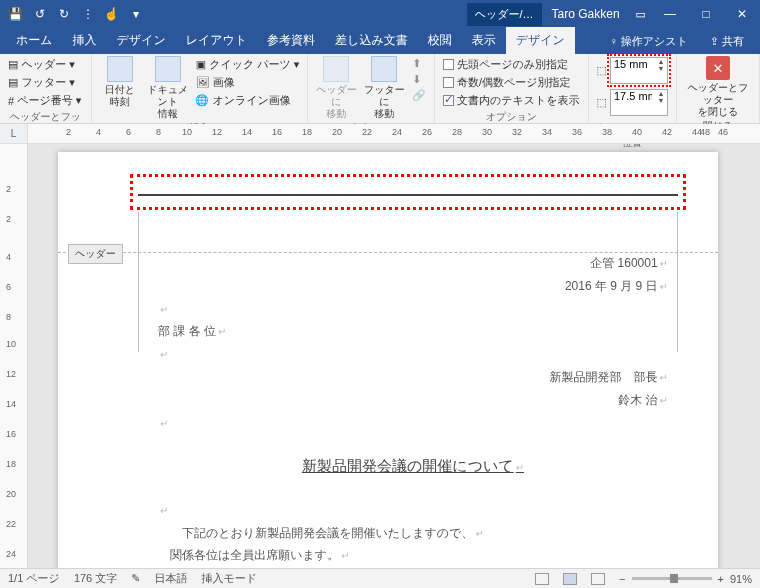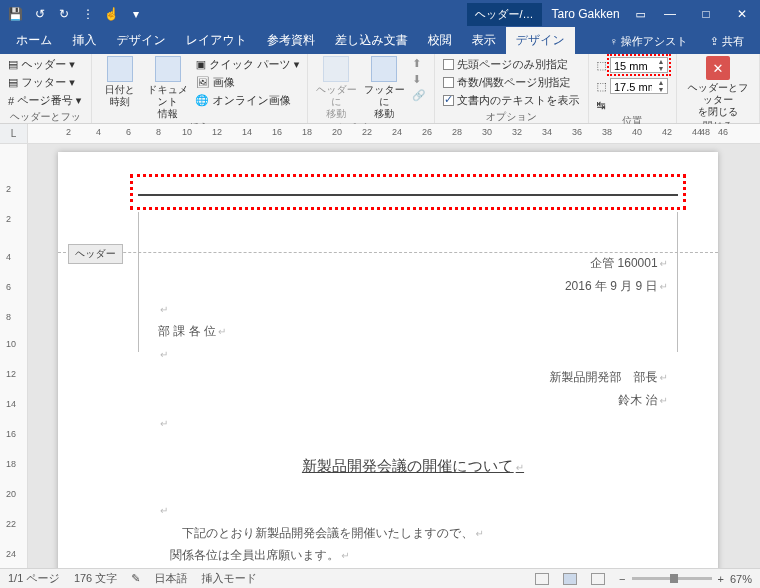--- a/index.html
+++ b/index.html
@@ -23,21 +23,21 @@
   .ribbon{height:70px;background:#f3f3f3;border-bottom:1px solid #d4d4d4;display:flex;}
   .group{border-right:1px solid #e1e1e1;padding:2px 6px 1px 6px;display:flex;flex-direction:column;justify-content:space-between;}
   .group-label{text-align:center;font-size:10px;color:#666;margin-top:1px;}
   .group-body{display:flex;align-items:flex-start;gap:4px;flex:1;}
   .stack{display:flex;flex-direction:column;gap:1px;font-size:11px;}
   .stack .item{display:flex;align-items:center;gap:3px;padding:1px 2px;white-space:nowrap;cursor:pointer;}
   .bigbtn{display:flex;flex-direction:column;align-items:center;justify-content:center;width:44px;font-size:10px;line-height:1.2;text-align:center;cursor:pointer;}
   .bigbtn .ico{width:26px;height:26px;background:#dbe6f4;border:1px solid #a7c0e0;margin-bottom:2px;}
   .chk{width:11px;height:11px;border:1px solid #888;display:inline-block;background:#fff;position:relative;}
   .chk.checked::after{content:"✓";position:absolute;top:-3px;left:0;font-size:11px;color:#2b579a;}
-  .spin{display:flex;align-items:flex-end;border:1px solid #aaa;background:#fff;height:16px;}
+  .spin{display:flex;align-items:flex-start;border:1px solid #aaa;background:#fff;height:27px;}
   .spin input{border:none;width:44px;font-size:11px;padding:0 3px;outline:none;}
   .spin .ar{width:12px;display:flex;flex-direction:column;font-size:7px;line-height:7px;color:#555;}
   .spin .ar span{text-align:center;cursor:pointer;}
   .hl-red{outline:2px dotted red;outline-offset:1px;}
   .close-hf{display:flex;flex-direction:column;align-items:center;width:70px;cursor:pointer;}
   .close-hf .x{width:24px;height:24px;background:#d9534f;color:#fff;display:flex;align-items:center;justify-content:center;font-size:13px;border-radius:2px;margin-bottom:2px;}
   
   .ruler-h{height:20px;background:#f9f9f9;border-bottom:1px solid #ddd;position:relative;display:flex;}
   .ruler-h .corner{width:28px;border-right:1px solid #ddd;background:#eef0f2;font-size:10px;display:flex;align-items:center;justify-content:center;color:#666;}
   .ruler-h .ticks{flex:1;position:relative;font-size:9px;color:#666;}
@@ -305,15 +305,15 @@
   <div class="spacer"></div>
   <span class="mini-ico"></span>
   <span class="mini-ico" style="background:#ccd9ea"></span>
   <span class="mini-ico"></span>
   <div class="zoom">
     <span>−</span>
     <div class="slider">
         <div class="thumb"></div>
       </div>
     <span>+</span>
-    <span>67%</span>
+    <span>91%</span>
   </div>
 </div>
 
 </body></html>

